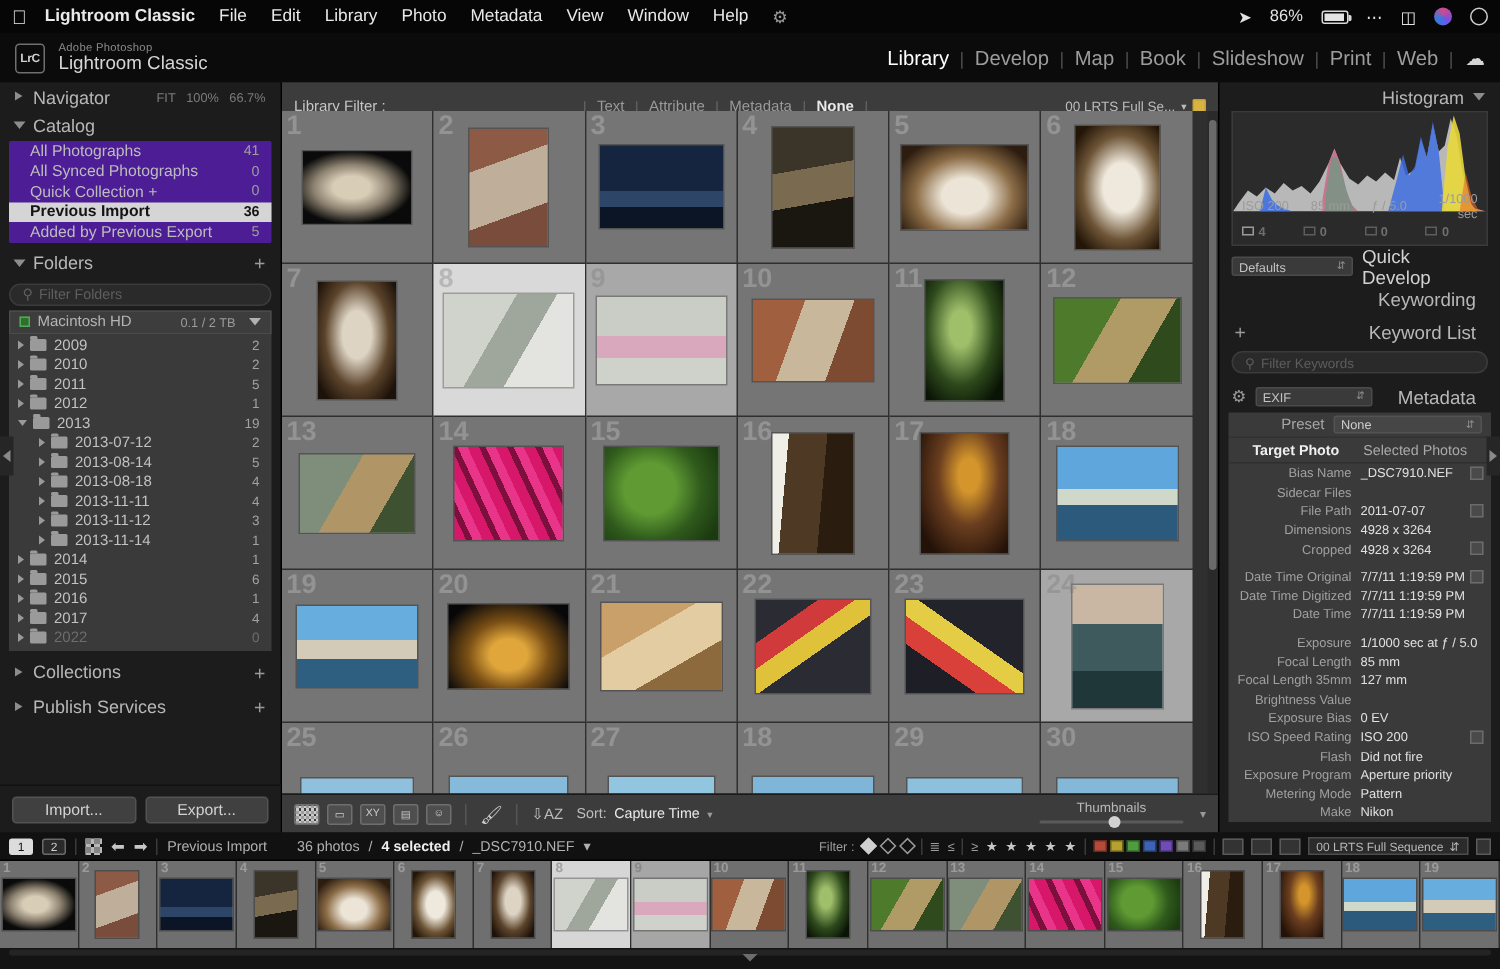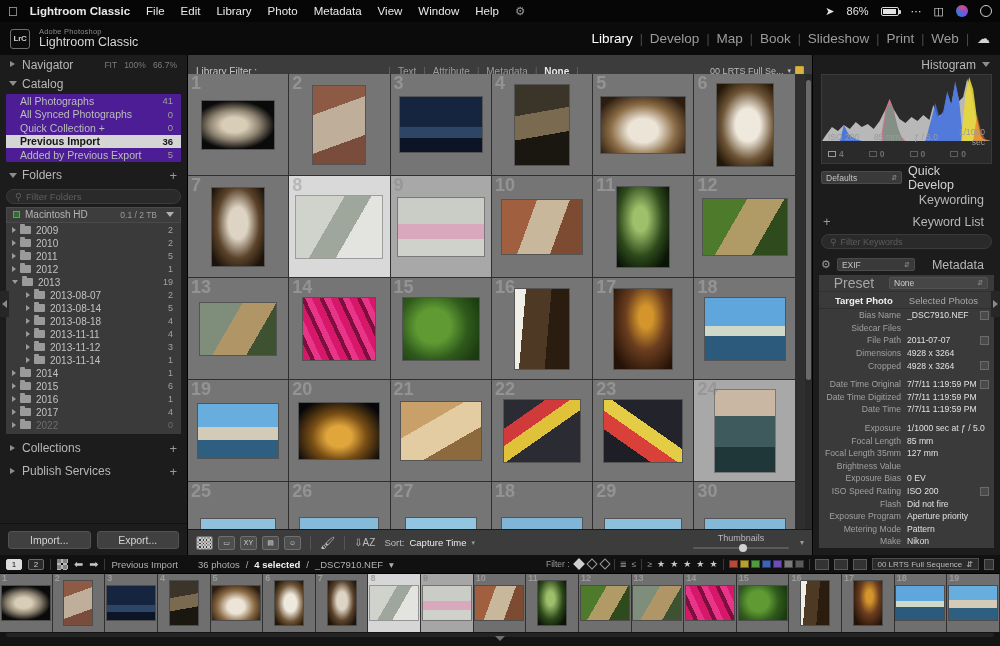--- a/index.html
+++ b/index.html
@@ -208,21 +208,21 @@
   .kwsearch {
     margin:3px 8px 0 8px; height:15px; border-radius:8px; background:#2a2a2a; border:1px solid #3b3b3b;
     display:flex; align-items:center; padding:0 8px; color:#5d5d5d; font-size:9px; gap:4px;
   }
   .metahead {
     margin-top:6px; height:19px; display:flex; align-items:center; padding:0 10px 0 8px; gap:6px;
     color:#b7b7b7; font-size:12.5px;
   }
   .metabody { background:#3a3a3a; margin:1px 6px 0 6px; }
   .preset-row { height:17px; display:flex; align-items:center; padding:0 6px; gap:6px; border-bottom:1px solid #313131;}
-  .preset-row .lbl { color:#a6a6a6; font-size:14px; width:58px; text-align:center;}
+  .preset-row .lbl { color:#a6a6a6; font-size:10px; width:58px; text-align:right;}
   .preset-row .fld { flex:1 1 auto; height:12px; background:#464646; border:1px solid #535353; border-radius:2px;
       display:flex; align-items:center; padding:0 4px; color:#cfcfcf; font-size:8.5px;}
   .preset-row .fld .ar{ margin-left:auto; color:#8e8e8e; font-size:7px;}
   .tgt-row { height:17px; display:flex; align-items:center; justify-content:center; gap:16px; border-bottom:1px solid #2f2f2f;}
   .tgt-row .t { font-size:9.5px; color:#a9a9a9;}
   .tgt-row .t.on { color:#f0f0f0; font-weight:bold;}
   .mrow { height:12.6px; display:flex; align-items:center; padding:0 5px 0 0; font-size:8.6px; }
   .mrow .k { width:88px; text-align:right; color:#a0a0a0; padding-right:6px; flex:0 0 auto;}
   .mrow .v { color:#e0e0e0; flex:1 1 auto; overflow:hidden; white-space:nowrap;}
   .mrow .btn { width:9px;height:9px;border:1px solid #6b6b6b;background:#4a4a4a; flex:0 0 auto;}
@@ -420,21 +420,21 @@
             </div>
             <div class="frow" style="padding-left: 6px;">
               <i class="ftri open"></i>
               <i class="ficon"></i>
               <span>2013</span>
               <span class="fcnt">19</span>
             </div>
             <div class="frow" style="padding-left: 20px;">
               <i class="ftri"></i>
               <i class="ficon"></i>
-              <span>2013-08-07</span>
+              <span>2013-07-12</span>
               <span class="fcnt">2</span>
             </div>
             <div class="frow" style="padding-left: 20px;">
               <i class="ftri"></i>
               <i class="ficon"></i>
               <span>2013-08-14</span>
               <span class="fcnt">5</span>
             </div>
             <div class="frow" style="padding-left: 20px;">
               <i class="ftri"></i>

